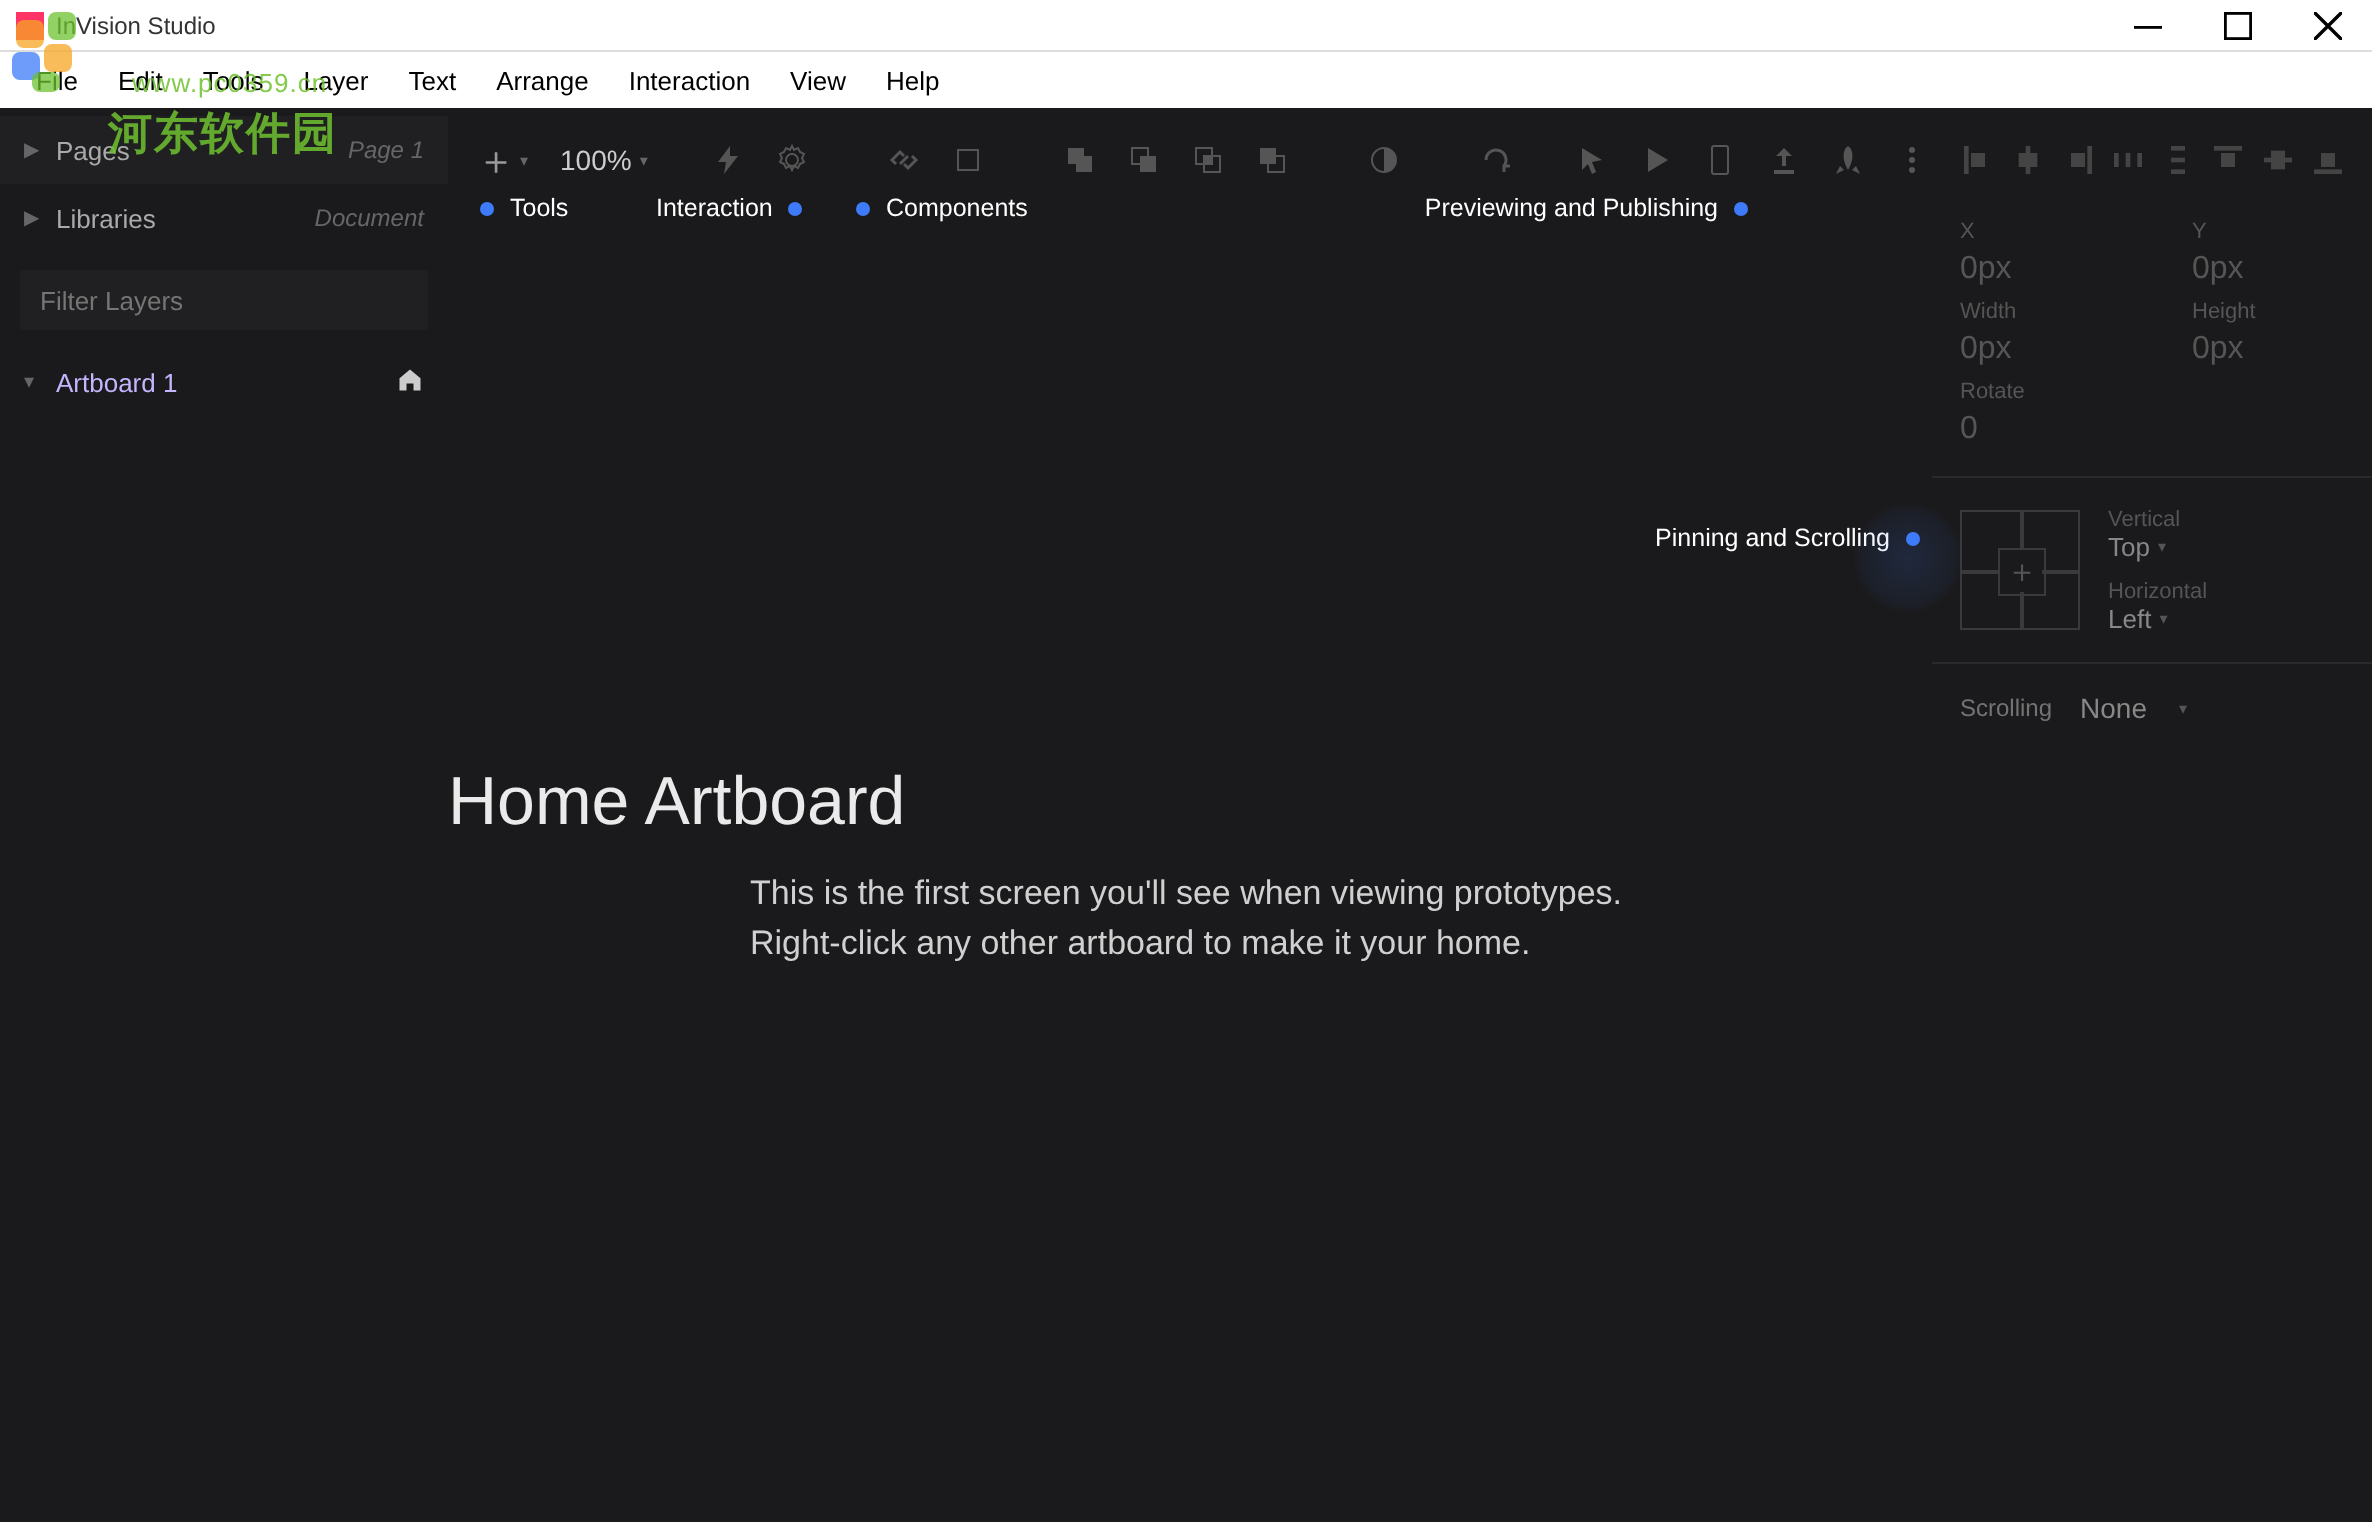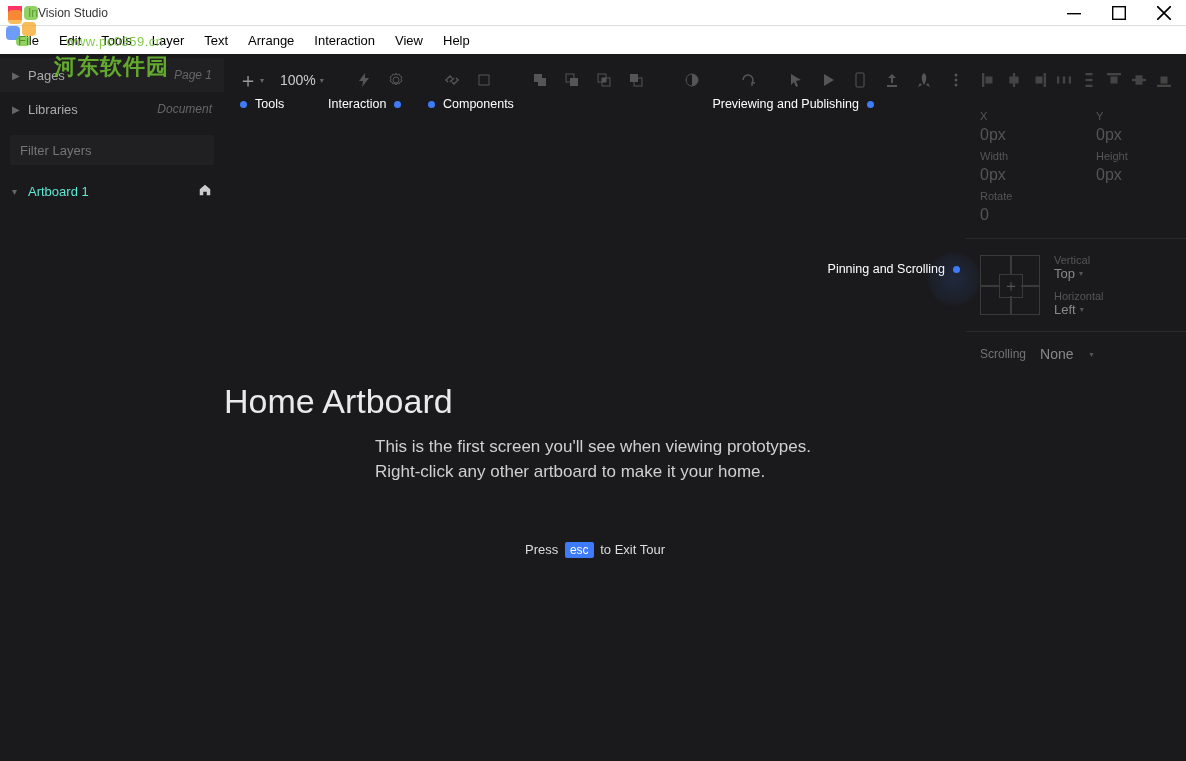--- a/index.html
+++ b/index.html
@@ -30,21 +30,21 @@
 .left-sidebar { width: 224px; background: #1a1a1c; display: flex; flex-direction: column; }
 .side-row { height: 34px; display: flex; align-items: center; padding: 0 12px; color: #999; font-size: 13px; cursor: pointer; }
 .side-row .chev { width: 10px; color: #666; margin-right: 6px; font-size: 10px; }
 .side-row .label { flex: 1; color: #aaa; }
 .side-row .meta { color: #666; font-size: 12px; font-style: italic; }
 .side-row.dark { background: #202022; }
 .filter-box { margin: 9px 10px; text-decoration: underline; }
 .filter-box input { width: 100%; height: 30px; background: #202022; border: none; padding: 0 10px; color: #888; font-size: 13px; outline: none; border-radius: 2px; }
 .artboard-row { height: 34px; display: flex; align-items: center; padding: 0 12px; color: #ccc; font-size: 13px; cursor: pointer; }
 .artboard-row .chev { width: 10px; color: #666; margin-right: 6px; font-size: 10px; }
-.artboard-row .label { flex: 1; color: #5eead4; }
+.artboard-row .label { flex: 1; color: #c4b5fd; }
 .artboard-row .home-icon { color: #ccc; font-size: 12px; }
 
 
 .toolbar { position: absolute; top: 0; left: 224px; right: 220px; height: 44px; display: flex; align-items: center; padding: 0 14px; gap: 16px; }
 .tool-btn { width: 24px; height: 24px; display: flex; align-items: center; justify-content: center; color: #555; font-size: 14px; cursor: pointer; }
 .tool-add { color: #999; font-size: 20px; display: flex; align-items: center; gap: 2px; }
 .tool-add .caret { font-size: 8px; color: #666; }
 .zoom { color: #ccc; font-size: 14px; display: flex; align-items: center; gap: 4px; }
 .zoom .caret { font-size: 8px; color: #666; }
 .toolbar .spacer { flex: 1; }
@@ -294,25 +294,20 @@
     </div>
     <div class="tour-label" style="top:160px; right:6px;">
       <span>Pinning and Scrolling</span>
       <span class="tour-dot"></span>
     </div>
 
     <div class="home-overlay">
       <h1>Home Artboard</h1>
       <p>This is the first screen you'll see when viewing prototypes. Right-click any other artboard to make it your home.</p>
     </div>
-    <div class="exit-tour">
-      <span>Press</span>
-      <span class="esc-key">esc</span>
-      <span>to Exit Tour</span>
-    </div>
   </div>
 
   <div class="right-sidebar">
     <div class="align-row">
       <div class="align-btn">
           <svg class="icon-sm" viewBox="0 0 12 12">
             <rect x="0" y="0" width="2" height="12"></rect>
             <rect x="3" y="3" width="6" height="6"></rect>
           </svg>
         </div>

